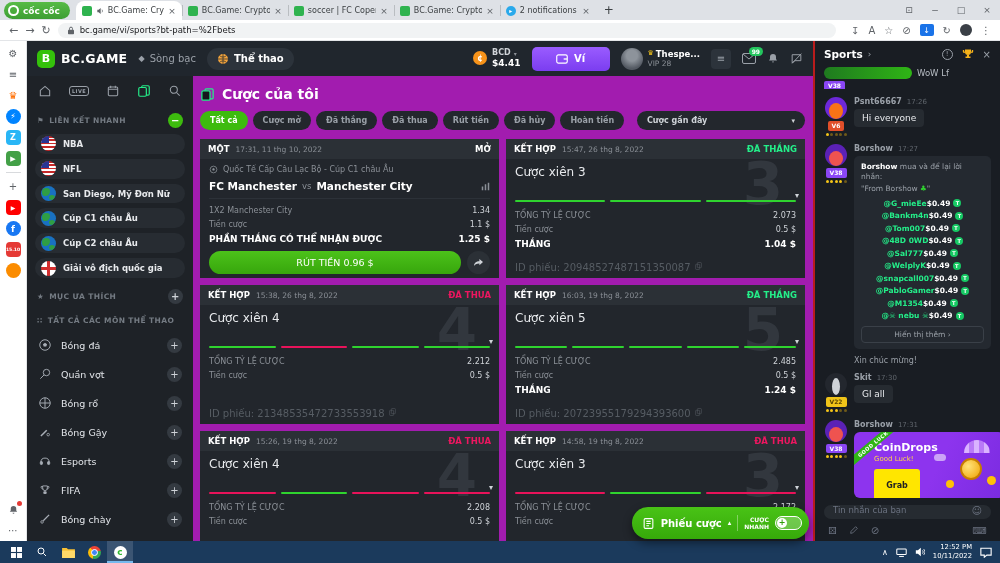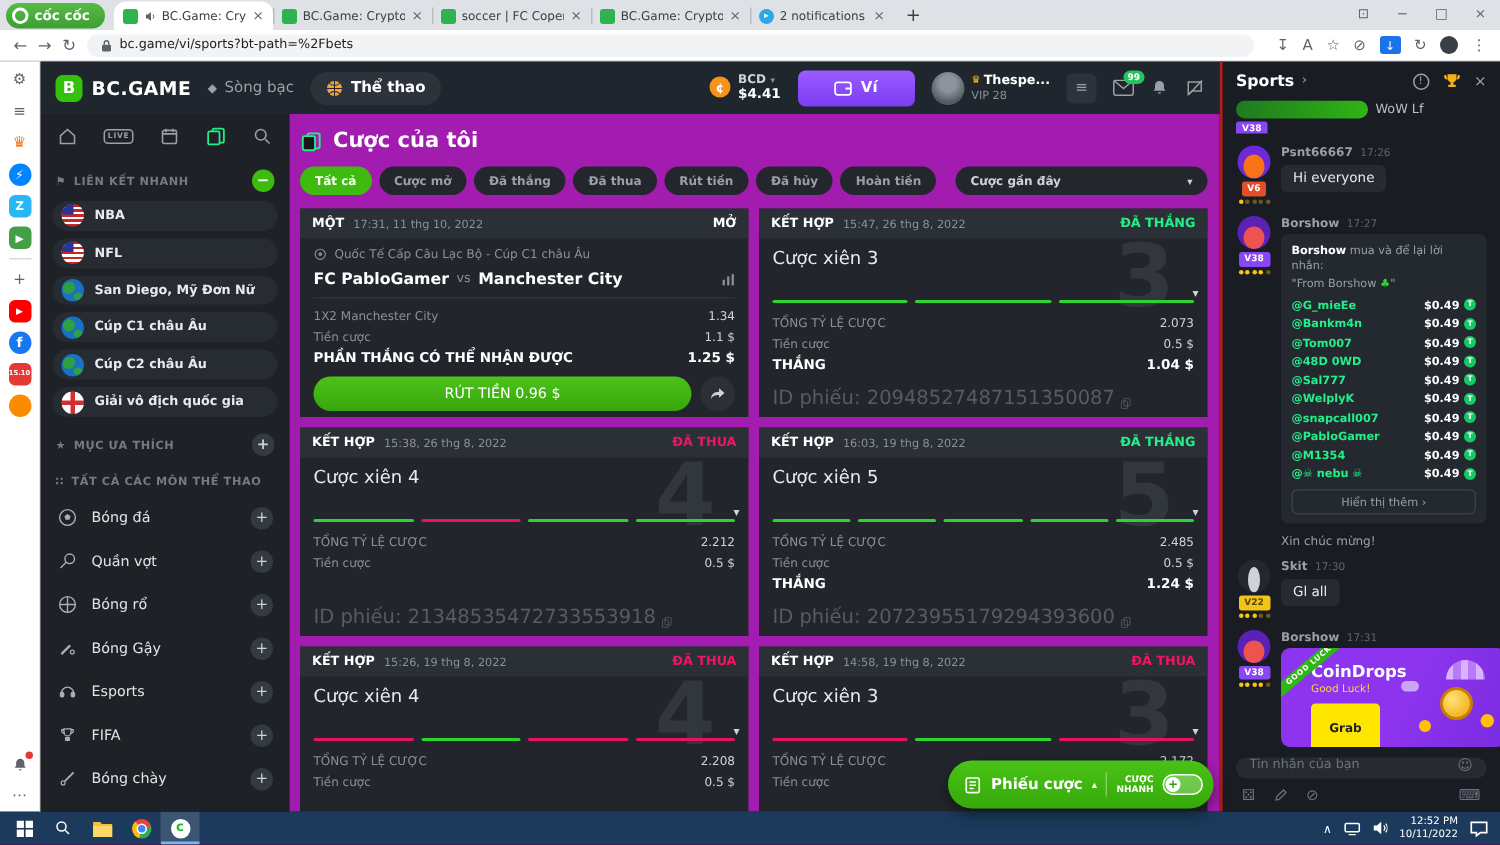--- a/index.html
+++ b/index.html
@@ -90,21 +90,21 @@
   .ghost{position:absolute;top:-4px;right:22px;font-size:58px;font-weight:bold;color:#32373e;line-height:1}
   .ctitle{font-size:12px;color:#e8eaed;position:relative;z-index:1}
   .caret-sm{position:absolute;right:6px;top:32px;color:#cfd3d8;font-size:8px;z-index:1}
   .segs{display:flex;gap:5px;margin:21px 0 7px;position:relative;z-index:1}
   .seg{flex:1;height:2px;border-radius:1px}
   .seg-w{background:#2fd32f}.seg-l{background:#e8135a}
   .kv{display:flex;justify-content:space-between;font-size:8px;color:#8b9097;line-height:14px}
   .kv b{color:#cfd3d8;font-weight:normal}
   .kv.strong{font-size:9px}
   .kv.strong span,.kv.strong b{color:#fff;font-weight:bold}
-  .cid{margin-top:auto;display:flex;gap:4px;align-items:flex-end;font-size:13px;color:#565c63;padding-top:3px}
+  .cid{margin-top:auto;display:flex;gap:4px;align-items:flex-start;font-size:10px;color:#565c63;padding-top:3px}
   .league{display:flex;gap:5px;align-items:center;font-size:8px;color:#8b9097;padding-bottom:4px}
   .match{display:flex;gap:5px;align-items:center;font-size:10.5px;font-weight:bold;color:#fff;padding:2px 0 6px;border-bottom:1px solid #2c3138;margin-bottom:5px}
   .match .vs{color:#8b9097;font-weight:normal;font-size:8.5px}
   .mstats{margin-left:auto}
   .cashrow{display:flex;gap:6px;margin:5px 0 2px;align-items:center}
   .cashbtn{flex:1;height:23px;border-radius:12px;background:linear-gradient(180deg,#4cc21a,#37a60c);color:#fff;font-weight:normal;font-size:9.5px;display:flex;align-items:center;justify-content:center}
   .sharebtn{width:23px;height:23px;border-radius:50%;background:#2b3036;display:flex;align-items:center;justify-content:center}
   
   .betslip{position:absolute;right:4px;bottom:2px;height:32px;border-radius:16px;background:linear-gradient(180deg,#49c316,#36a90a);display:flex;align-items:center;gap:6px;padding:0 7px 0 10px;z-index:40;box-shadow:0 4px 10px rgba(0,0,0,.45)}
   .bs-label{color:#fff;font-weight:bold;font-size:10px}
@@ -138,21 +138,21 @@
   .stars i.on{background:#f5c518}
   .msg-main{flex:1;min-width:0}
   .msg-head{font-size:8px;color:#9aa0a8;font-weight:bold;display:flex;gap:5px;align-items:baseline}
   .msg-time{font-weight:normal;color:#5f656c;font-size:7px}
   .bubble{display:inline-block;background:#262b31;border-radius:4px;padding:4px 8px;color:#e8eaed;font-size:9px;margin-top:3px}
   .tip-card{background:#242930;border-radius:5px;padding:6px 7px;margin-top:3px}
   .tip-intro{font-size:7.5px;color:#9aa0a8;line-height:1.4}
   .tip-intro b{color:#fff}
   .tip-quote{font-size:7.5px;color:#9aa0a8;margin:1px 0 4px}
   .clover{color:#2fd32f}
-  .rcp{display:flex;justify-content:space-between;align-items:center;height:12.5px}
+  .rcp{display:flex;justify-content:center;align-items:center;height:12.5px}
   .rcp-name{color:#24ee89;font-size:7.5px;font-weight:bold;overflow:hidden;white-space:nowrap}
   .rcp-amt{display:flex;gap:3px;align-items:center;color:#fff;font-size:7.5px;font-weight:bold}
   .tcoin{width:8px;height:8px;border-radius:50%;background:#17c964;color:#fff;font-size:5px;display:flex;align-items:center;justify-content:center;font-weight:bold}
   .showmore{height:17px;border:1px solid #3a4048;border-radius:4px;color:#9aa0a8;font-size:7.5px;display:flex;align-items:center;justify-content:center;margin-top:4px}
   .congrats{font-size:8px;color:#9aa0a8;margin-top:7px}
   .cd-card{position:relative;margin-top:3px;width:150px;height:66px;border-radius:6px;background:linear-gradient(115deg,#8d34ee 55%,#7a2be0);overflow:hidden;padding:9px 8px 6px 13px}
   .cd-ribbon{position:absolute;top:8px;left:-15px;transform:rotate(-40deg);background:#2fb515;color:#fff;font-size:5px;font-weight:bold;padding:1px 15px;letter-spacing:.5px}
   .cd-title{color:#fff;font-weight:bold;font-size:11px;margin-left:7px}
   .cd-sub{color:#ffd54a;font-size:7px;margin:1px 0 6px 7px}
   .cd-btn{width:46px;height:33px;background:#ffe600;border-radius:3px;color:#222;font-size:8px;font-weight:bold;display:flex;align-items:center;justify-content:center;margin-left:7px}
@@ -489,21 +489,21 @@
             </div>
             <div class="cbody">
               <div class="league">
                 <svg width="9" height="9" viewBox="0 0 24 24">
                     <circle cx="12" cy="12" r="9" fill="none" stroke="#8b9097" stroke-width="2"></circle>
                     <path d="M12 8l3.5 2.6-1.3 4.1h-4.4L8.5 10.6z" fill="#8b9097"></path>
                   </svg>
                 <span>Quốc Tế Cấp Câu Lạc Bộ - Cúp C1 châu Âu</span>
               </div>
               <div class="match">
-                <span>FC PabloGamer</span>
+                <span>FC Manchester</span>
                 <span class="vs">vs</span>
                 <span>Manchester City</span>
                 <svg class="mstats" width="9" height="9" viewBox="0 0 12 12">
                     <rect x="1" y="6" width="2" height="5" fill="#8b9097"></rect>
                     <rect x="5" y="3" width="2" height="8" fill="#8b9097"></rect>
                     <rect x="9" y="1" width="2" height="10" fill="#8b9097"></rect>
                   </svg>
               </div>
               <div class="kv">
                   <span>1X2 Manchester City</span>

